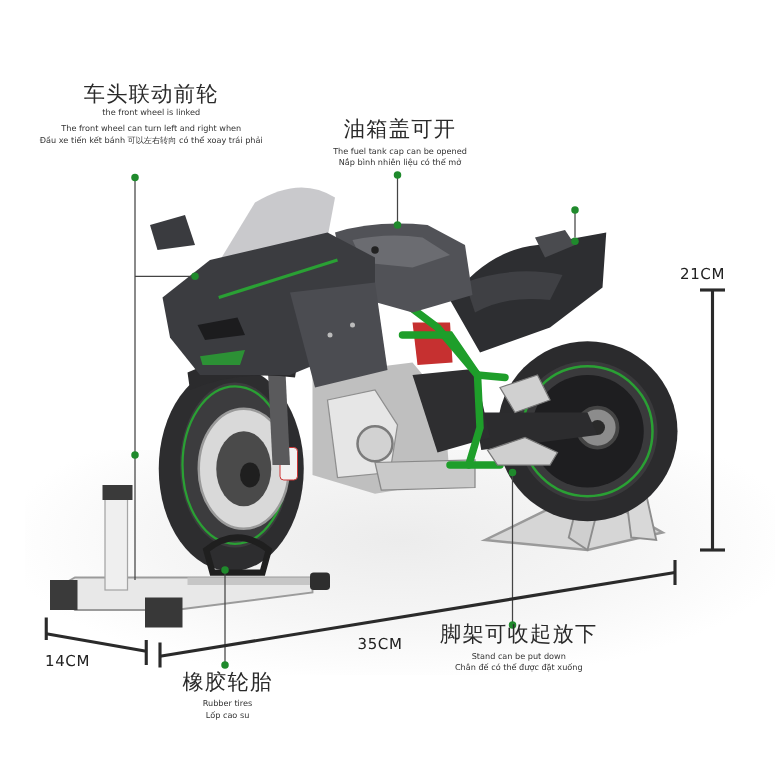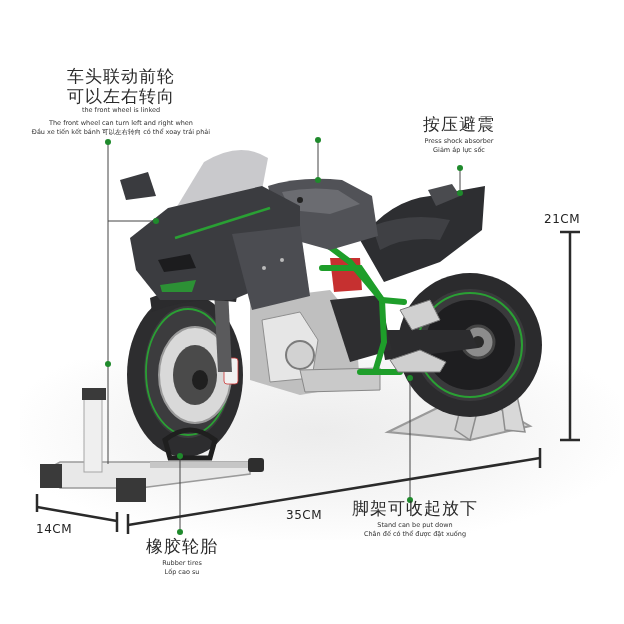--- a/index.html
+++ b/index.html
@@ -146,32 +146,31 @@
       <line x1="540" y1="448" x2="540" y2="468"></line>
 
       <line x1="37" y1="507" x2="117" y2="521"></line>
       <line x1="37" y1="494" x2="37" y2="512"></line>
       <line x1="117" y1="512" x2="117" y2="532"></line>
     </g>
   </svg>
 
   <div class="callout" style="left:26px; top:66px; width:190px;">
     <div class="cn">车头联动前轮</div>
-    <div class="cn">可以左右转向</div>
     <div class="en">the front wheel is linked</div>
     <div class="en" style="margin-top:4px;">The front wheel can turn left and right when</div>
     <div class="vi">Đầu xe tiến kết bánh 可以左右转向 có thể xoay trái phải</div>
   </div>
 
+  <div class="callout" style="left:252px; top:94px; width:136px;">
+    <div class="cn">油箱盖可开</div>
+    <div class="en" style="margin-top:3px;">The fuel tank cap can be opened</div>
+    <div class="vi">Nắp bình nhiên liệu có thể mở</div>
+  </div>
 
-  <div class="callout" style="left:404px; top:114px; width:110px;">
-    <div class="cn">按压避震</div>
-    <div class="en" style="margin-top:3px;">Press shock absorber</div>
-    <div class="vi">Giảm áp lực sốc</div>
-  </div>
 
   <div class="callout" style="left:134px; top:536px; width:96px;">
     <div class="cn">橡胶轮胎</div>
     <div class="en" style="margin-top:3px;">Rubber tires</div>
     <div class="vi">Lốp cao su</div>
   </div>
 
   <div class="callout" style="left:340px; top:498px; width:150px;">
     <div class="cn">脚架可收起放下</div>
     <div class="en" style="margin-top:3px;">Stand can be put down</div>

